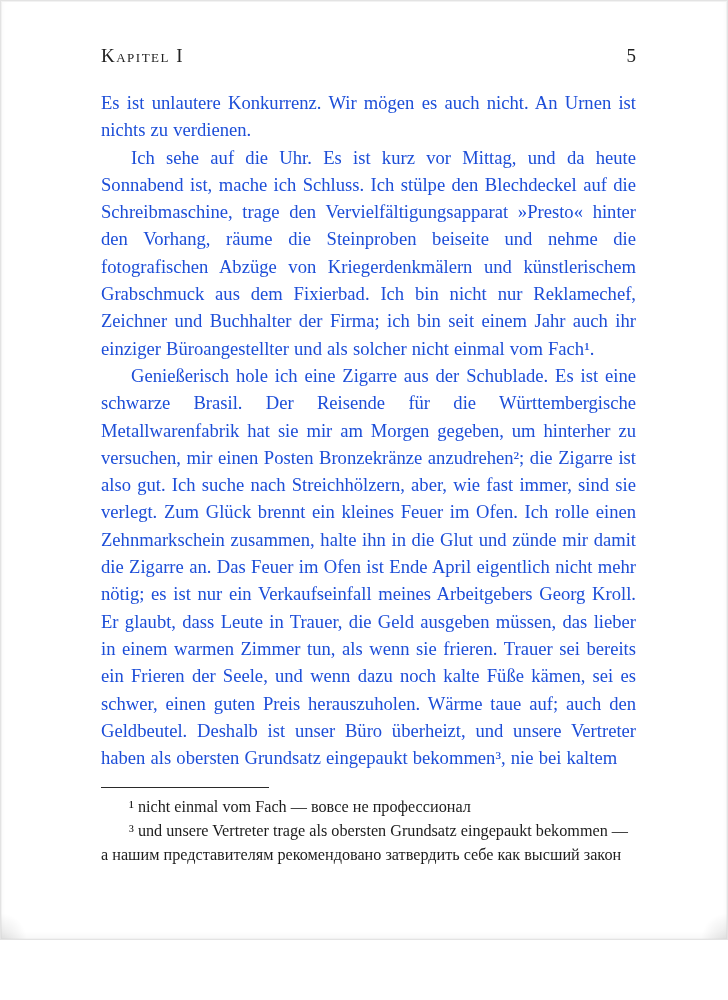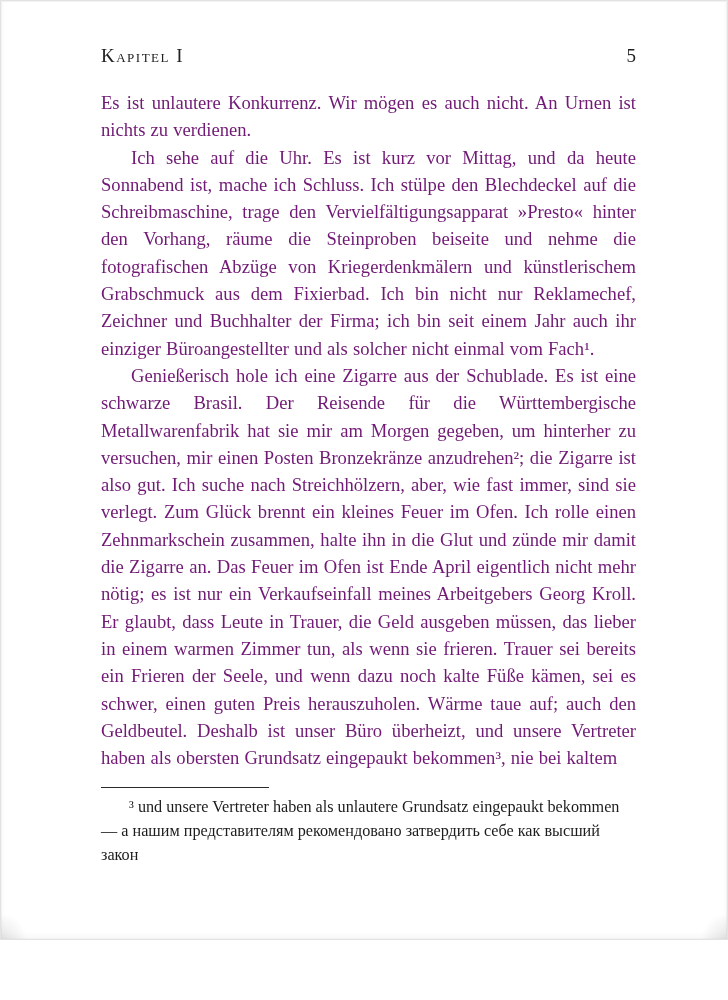--- a/index.html
+++ b/index.html
@@ -49,21 +49,21 @@
   }
   .page-number {
     color: #222;
   }
 
   .body-text p {
     margin: 0;
     font-size: 18.6px;
     line-height: 27.3px;
     text-align: justify;
-    color: #701a75;
+    color: #1d4ed8;
     word-spacing: 0.5px;
   }
   .body-text p.indent {
     text-indent: 30px;
   }
 
   .footnote-divider {
     width: 168px;
     height: 0;
     border: none;
@@ -92,20 +92,21 @@
 
     <div class="body-text">
       <p>Es ist unlautere Konkurrenz. Wir mögen es auch nicht. An Urnen ist nichts zu verdienen.</p>
       <p class="indent">Ich sehe auf die Uhr. Es ist kurz vor Mittag, und da heute Sonnabend ist, mache ich Schluss. Ich stülpe den Blechdeckel auf die Schreibmaschine, trage den Vervielfältigungsapparat »Presto« hinter den Vorhang, räume die Steinproben beiseite und nehme die fotografischen Abzüge von Kriegerdenkmälern und künstlerischem Grabschmuck aus dem Fixierbad. Ich bin nicht nur Reklamechef, Zeichner und Buchhalter der Firma; ich bin seit einem Jahr auch ihr einziger Büroangestellter und als solcher nicht einmal vom Fach¹.</p>
       <p class="indent">Genießerisch hole ich eine Zigarre aus der Schublade. Es ist eine schwarze Brasil. Der Reisende für die Württembergische Metallwarenfabrik hat sie mir am Morgen gegeben, um hinterher zu versuchen, mir einen Posten Bronzekränze anzudrehen²; die Zigarre ist also gut. Ich suche nach Streichhölzern, aber, wie fast immer, sind sie verlegt. Zum Glück brennt ein kleines Feuer im Ofen. Ich rolle einen Zehnmarkschein zusammen, halte ihn in die Glut und zünde mir damit die Zigarre an. Das Feuer im Ofen ist Ende April eigentlich nicht mehr nötig; es ist nur ein Verkaufseinfall meines Arbeitgebers Georg Kroll. Er glaubt, dass Leute in Trauer, die Geld ausgeben müssen, das lieber in einem warmen Zimmer tun, als wenn sie frieren. Trauer sei bereits ein Frieren der Seele, und wenn dazu noch kalte Füße kämen, sei es schwer, einen guten Preis herauszuholen. Wärme taue auf; auch den Geldbeutel. Deshalb ist unser Büro überheizt, und unsere Vertreter haben als obersten Grundsatz eingepaukt bekommen³, nie bei kaltem</p>
     </div>
 
     <hr class="footnote-divider">
 
     <div class="footnotes">
-      <p>³ und unsere Vertreter haben als unlautere Grundsatz eingepaukt bekommen — а нашим представителям рекомендовано затвердить себе как высший закон</p>
+      <p>¹ nicht einmal vom Fach — вовсе не профессионал</p>
+      <p>³ und unsere Vertreter trage als obersten Grundsatz eingepaukt bekommen — а нашим представителям рекомендовано затвердить себе как высший закон</p>
     </div>
 
   </div>
 
   <div class="corner-shade bl"></div>
   <div class="corner-shade br"></div>
 </div>
 
 </body></html>

